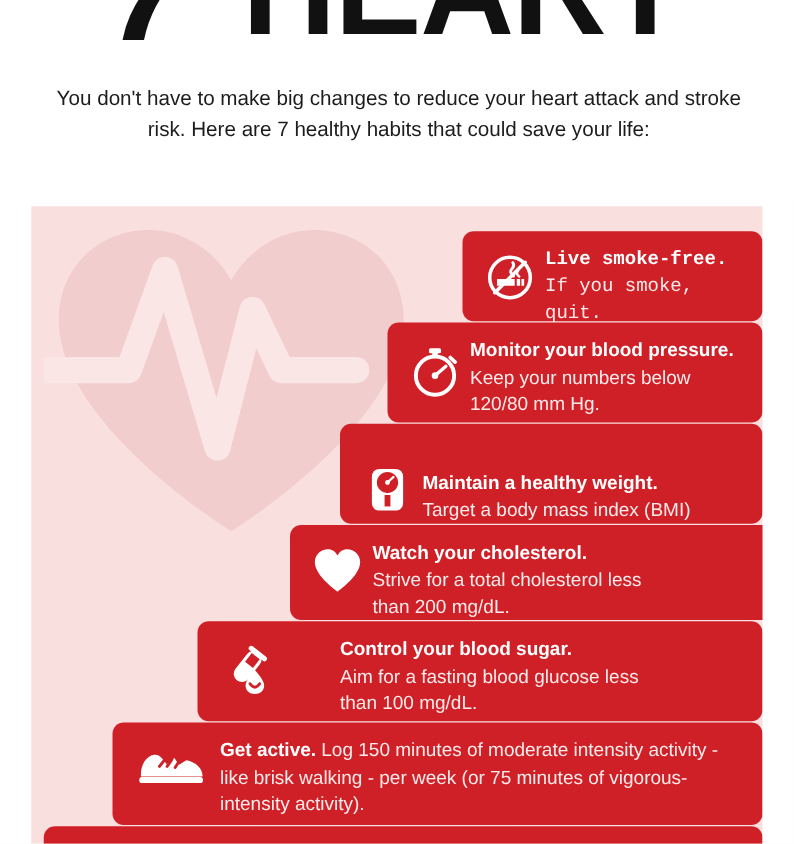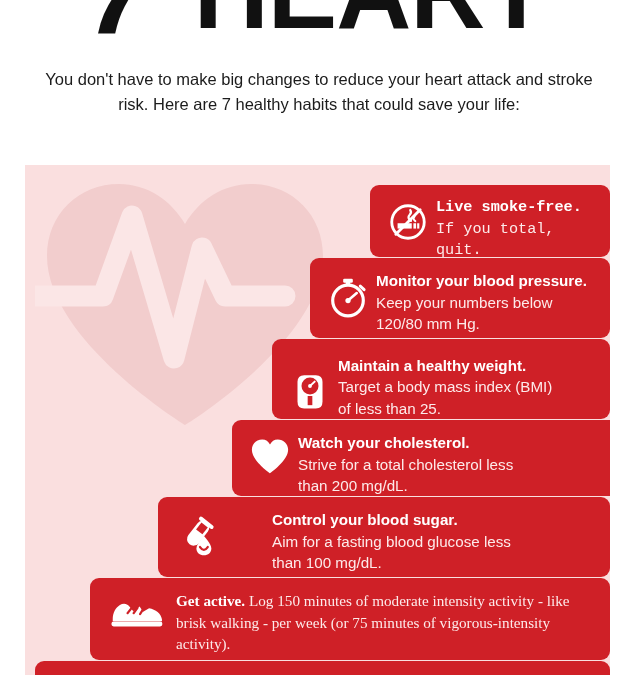--- a/index.html
+++ b/index.html
@@ -75,21 +75,21 @@
   #card-7 { left:10px;  top:496px; width:575px; height:80px;  padding:11px 12px 0 10px; }
 
   #card-1 .ico { width:56px; height:52px; }
   #card-2 .ico { width:56px; height:56px; }
   #card-3 .ico { width:56px; height:56px; }
   #card-4 .ico { width:56px; height:50px; }
   #card-5 .ico { width:56px; height:56px; }
   #card-6 .ico { width:72px; height:50px; }
   #card-7 .ico { width:72px; height:50px; }
 
-  #card-6 .txt, #card-7 .txt { padding-left:4px;font-family:Liberation Serif, serif; }
+  #card-6 .txt, #card-7 .txt { padding-left:4px; }
 </style>
 </head>
 <body>
 
 <div id="root">
 
   <div class="header">
     <div class="title-wrap">
       <span class="title-num">7</span>
       <span class="title-word">HEART</span>
@@ -111,21 +111,21 @@
           <rect x="11.5" y="25.5" width="17" height="6.4" fill="#fff"></rect>
           <rect x="30.5" y="25.5" width="3.2" height="6.4" fill="#fff"></rect>
           <rect x="35" y="25.5" width="2.6" height="6.4" fill="#fff"></rect>
           <path d="M27.5 22.5 q-5-3.4 -1.4-7.2 q2.6-2.8 .6-5.6" fill="none" stroke="#fff" stroke-width="2.8" stroke-linecap="round"></path>
           <path d="M32.8 23 q-3.6-2.6 -1-5.6" fill="none" stroke="#fff" stroke-width="2.4" stroke-linecap="round"></path>
           <line x1="9.4" y1="38.6" x2="38.6" y2="9.4" stroke="#fff" stroke-width="3.4" stroke-linecap="round"></line>
         </svg>
       </span>
       <span class="txt">
         <b class="ln">Live smoke-free.</b>
-        <span class="ln">If you total, quit.</span>
+        <span class="ln">If you smoke, quit.</span>
       </span>
     </div>
 
     <div class="card" id="card-2">
       <span class="ico">
         <svg width="42" height="42" viewBox="0 0 48 48">
           <rect x="18.5" y="3" width="11" height="4.6" rx="1.4" fill="#fff"></rect>
           <rect x="21.4" y="6.6" width="5.2" height="4.4" fill="#fff"></rect>
           <circle cx="24" cy="28" r="17.5" fill="none" stroke="#fff" stroke-width="3.6"></circle>
           <circle cx="24" cy="28" r="3" fill="#fff"></circle>
@@ -146,21 +146,20 @@
           <path d="M9 14 q0-8 8-8 h14 q8 0 8 8 v24 q0 8 -8 8 h-14 q-8 0 -8 -8 z" fill="#fff"></path>
           <circle cx="24" cy="19" r="10.2" fill="#cf2027"></circle>
           <circle cx="24" cy="19" r="2.3" fill="#fff"></circle>
           <line x1="24" y1="19" x2="29.8" y2="13.6" stroke="#fff" stroke-width="2.1" stroke-linecap="round"></line>
           <rect x="21.2" y="31" width="5.6" height="11" fill="#cf2027"></rect>
         </svg>
       </span>
       <span class="txt">
         <b class="ln">Maintain a healthy weight.</b>
         <span class="ln">Target a body mass index (BMI)</span>
-        <span class="ln">of less than 25.</span>
       </span>
     </div>
 
     <div class="card" id="card-4">
       <span class="ico">
         <svg width="42" height="38" viewBox="0 0 48 44">
           <path fill="#fff" d="M24 42 C24 42 3 27.5 3 14.8 C3 8 8.4 2.8 15 2.8 C19.2 2.8 22.2 5.1 24 8.6 C25.8 5.1 28.8 2.8 33 2.8 C39.6 2.8 45 8 45 14.8 C45 27.5 24 42 24 42 Z"></path>
         </svg>
       </span>
       <span class="txt">

